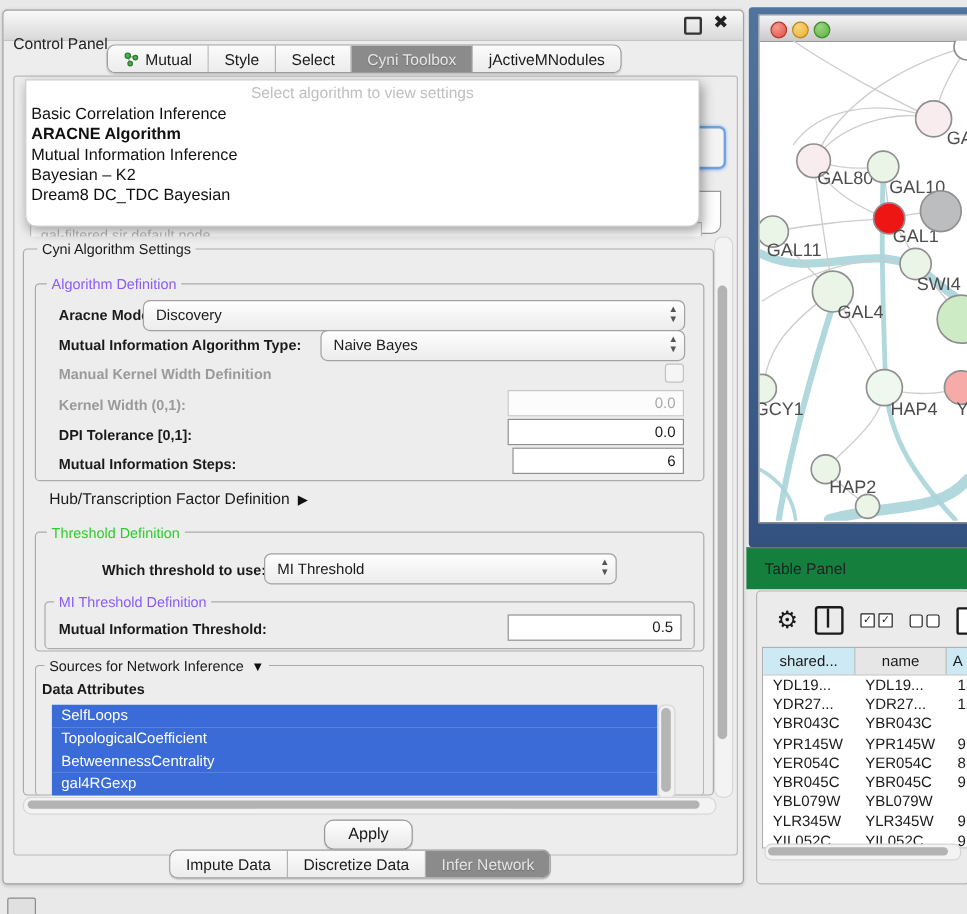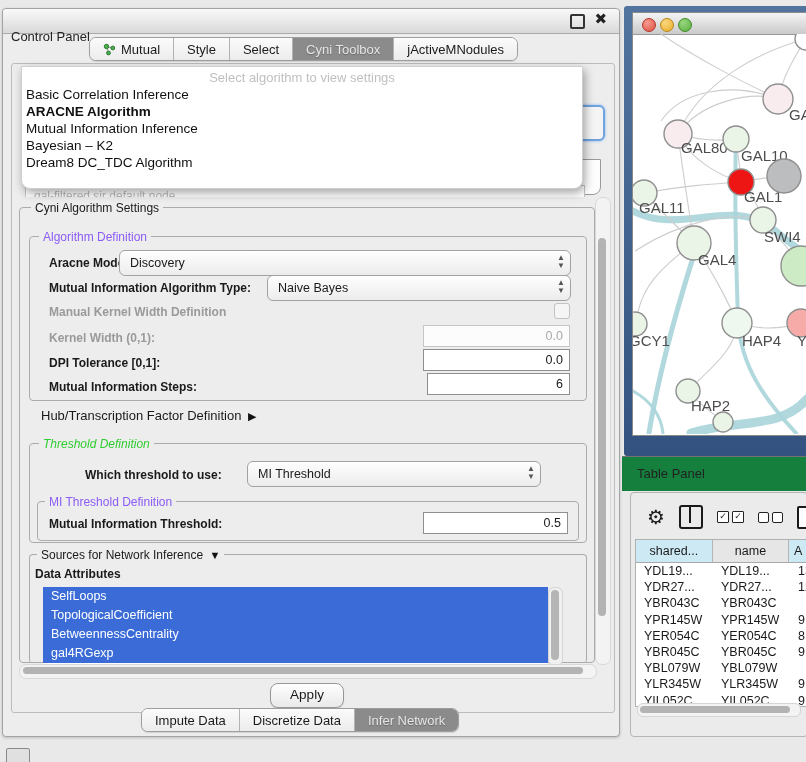--- a/index.html
+++ b/index.html
@@ -28,21 +28,21 @@
   .frag-combo{position:absolute;left:576px;top:96px;width:22px;height:32px;background:#f4f4f4;
       border:2px solid #6fa3e0;border-radius:0 6px 6px 0;box-shadow:0 0 3px #8ab4ea;}
   .frag-box{position:absolute;left:570px;top:150px;width:26px;height:34px;background:#fdfdfd;
       border:1px solid #9a9a9a;border-radius:0 0 8px 0;}
   .frag-field{position:absolute;left:22px;top:176px;width:550px;height:11px;background:#fff;
       border:1px solid #c4c4c4;border-bottom:none;overflow:hidden;color:#bbb;font-size:12px;line-height:20px;padding-left:8px;}
   
   .grp{position:absolute;border:1px solid #ababab;border-radius:4px;}
   .grp-legend{position:absolute;font-size:12px;background:#ededed;padding:0 4px;white-space:nowrap;}
   .legend-blue{color:#8b5cf6;}
-  .legend-green{color:#2fcc2f;font-style:italic;}
+  .legend-green{color:#2fcc2f;}
   .legend-plain{color:#1a1a1a;}
   .lbl{position:absolute;font-size:12px;font-weight:bold;color:#1a1a1a;white-space:nowrap;}
   .lbl-dis{color:#9a9a9a;}
   .combo{position:absolute;height:24px;border:1px solid #a2a2a2;border-radius:6px;
       background:linear-gradient(#fefefe,#ececec);display:flex;align-items:center;
       font-size:12.5px;padding-left:10px;box-shadow:inset 0 1px 0 #fff;}
   .combo .stepper{position:absolute;right:5px;top:3px;display:flex;flex-direction:column;line-height:8px;
       font-size:8px;color:#555;align-items:center;}
   .field{position:absolute;height:20px;background:#fff;border:1px solid #8f8f8f;
       font-size:12.5px;text-align:right;padding:0 6px;line-height:20px;}
@@ -191,21 +191,21 @@
 
     <span class="lbl" style="left:38px;top:399px;font-weight:normal;font-size:13px;">
       <span>Hub/Transcription Factor Definition</span>
       <span class="tri">&nbsp;▶</span>
     </span>
 
     <div class="grp" style="left:26px;top:434px;width:556px;height:98px;"></div>
     <span class="grp-legend legend-green" style="left:36px;top:428px;">Threshold Definition</span>
 
     <span class="lbl" style="left:82px;top:459px;">Which threshold to use:</span>
-    <div class="combo" style="left:244px;top:452px;width:282px;">
+    <div class="combo" style="left:217px;top:452px;width:282px;">
       <span>MI Threshold</span>
       <span class="stepper">
           <span>▲</span>
           <span>▼</span>
         </span>
     </div>
 
     <div class="grp" style="left:34px;top:492px;width:540px;height:38px;"></div>
     <span class="grp-legend legend-blue" style="left:42px;top:486px;">MI Threshold Definition</span>
 
@@ -248,21 +248,21 @@
         </div>
       </div>
 
     <div class="popup">
       <div class="dd-ph">Select algorithm to view settings</div>
       <div>
           <div class="dd-item">Basic Correlation Inference</div>
           <div class="dd-item bold">ARACNE Algorithm</div>
           <div class="dd-item">Mutual Information Inference</div>
           <div class="dd-item">Bayesian – K2</div>
-          <div class="dd-item">Dream8 DC_TDC Algorithm</div>
+          <div class="dd-item">Dream8 DC_TDC Bayesian</div>
         </div>
     </div>
   </div>
 
   <div class="net-frame">
     <div class="net-win">
       <div class="net-titlebar">
         <span class="tl tl-red"></span>
         <span class="tl tl-yellow"></span>
         <span class="tl tl-green"></span>

